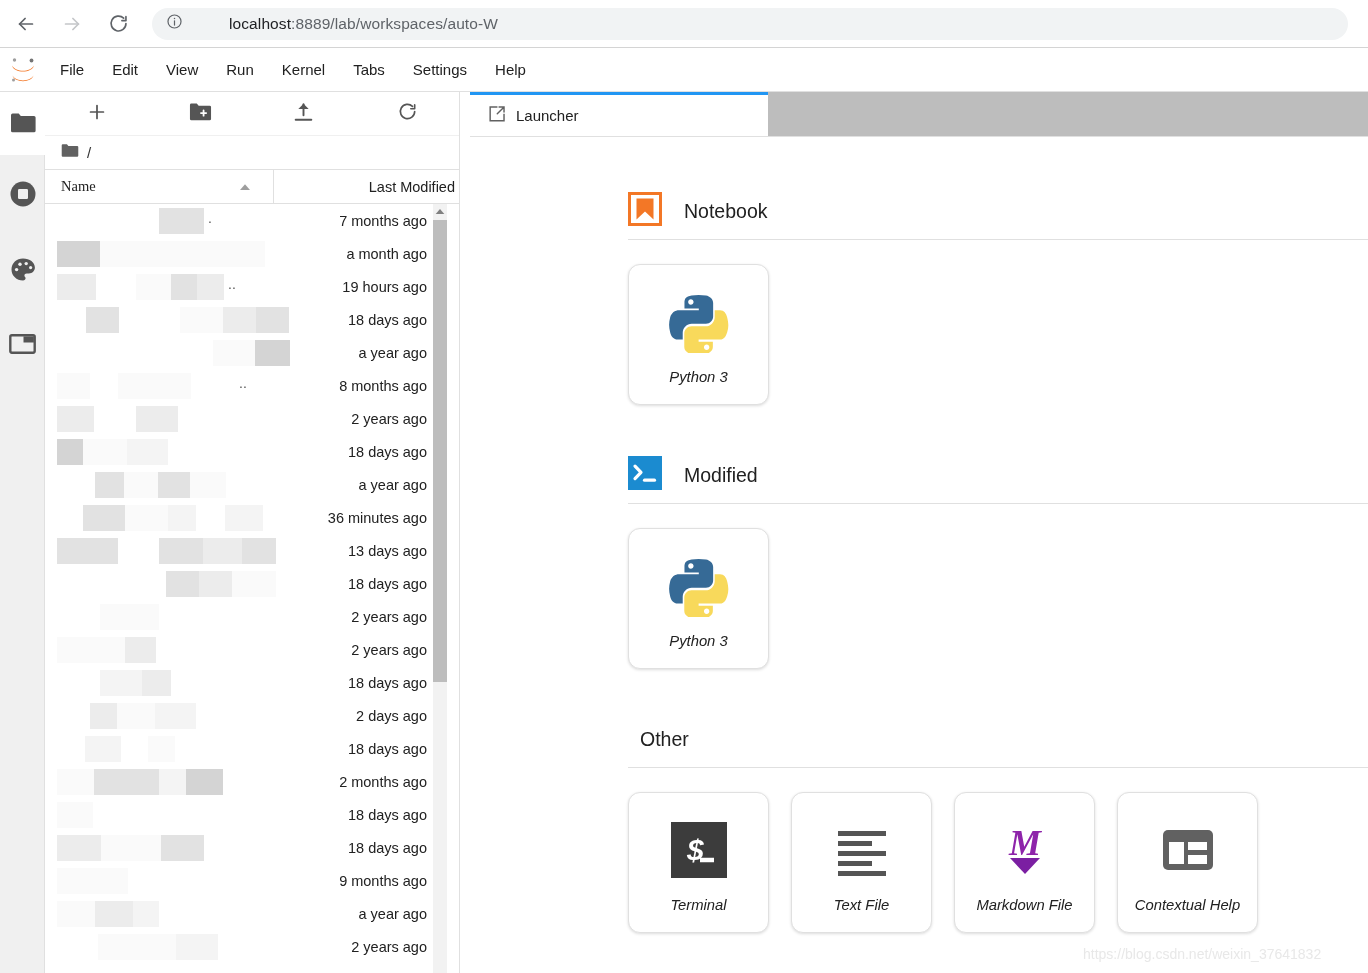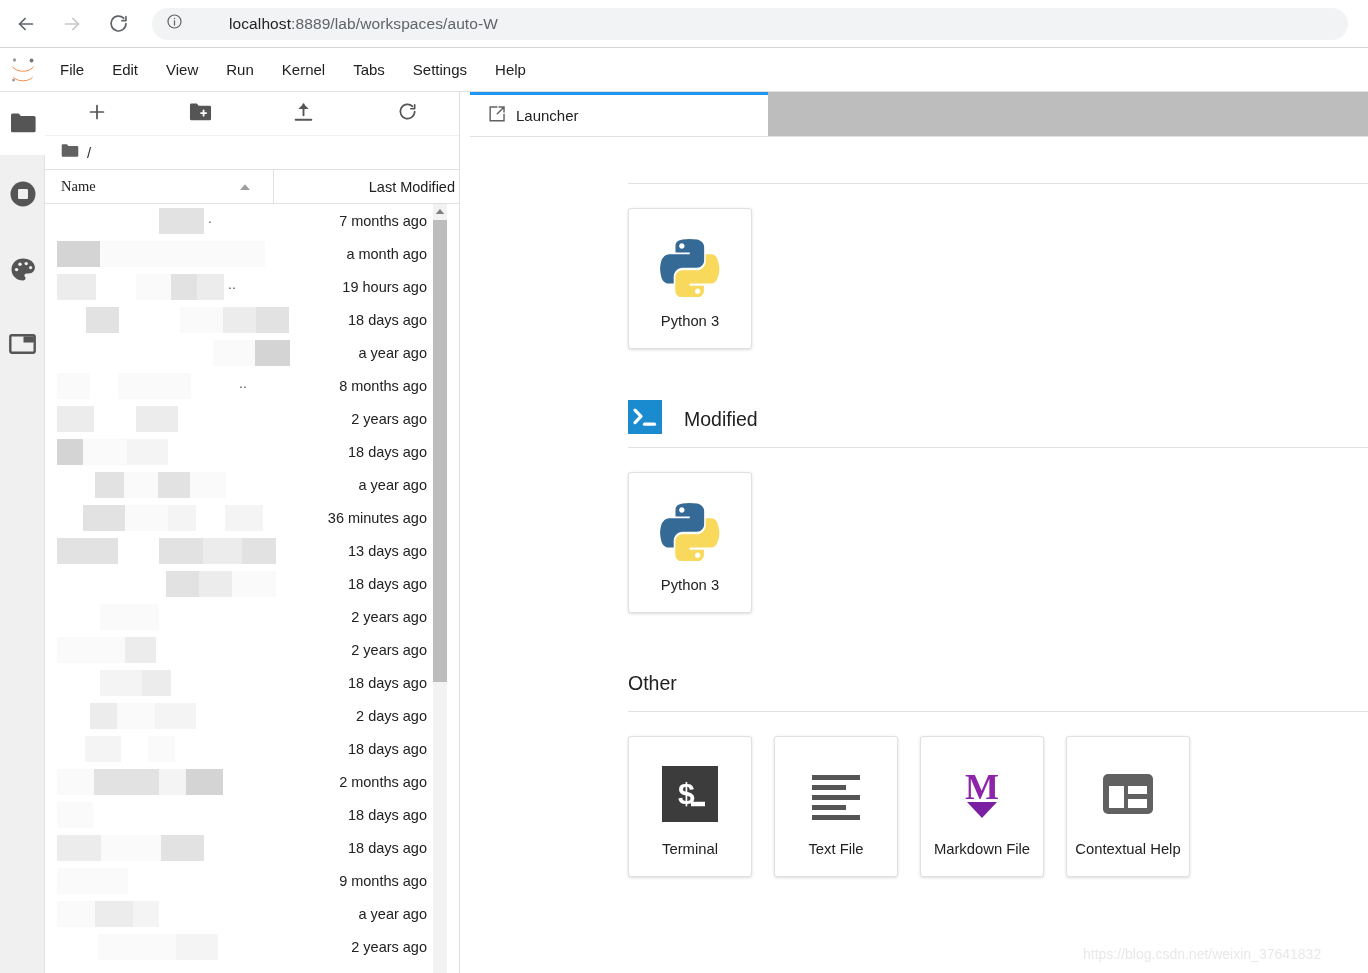--- a/index.html
+++ b/index.html
@@ -147,31 +147,32 @@
     background: #fff; overflow: hidden;
     border-top: 1px solid #e0e0e0;
   }
   .lx-section { padding: 0 0 0 158px; }
   .lx-head {
     display: flex; align-items: center; height: 56px;
   }
   .lx-head-title {
     font-size: 19.5px; color: #212121; margin-left: 22px; font-weight: 400;
   }
-  .lx-head-title.nopad { margin-left: 0; }
+  .lx-head-title.nopad { margin-left: 12px; }
   .lx-rule {
     height: 1px; background: #e0e0e0; margin-right: 0; width: 740px;
   }
   .lx-cards { display: flex; gap: 22px; padding-top: 24px; }
   .lx-card {
-    width: 124px; height: 141px; background: #fff;
-    border: 1px solid #e0e0e0; border-radius: 3px;
+    width: 141px; height: 141px; background: #fff;
+    border: 1px solid #e0e0e0; border-radius: 12px;
     box-shadow: 0 1px 3px rgba(0,0,0,0.14);
     display: flex; flex-direction: column; align-items: center;
     justify-content: center;
+    font-style: italic;
   }
   .lx-card-icon { height: 74px; display:flex; align-items:center; justify-content:center; }
   .lx-card-label {
     font-size: 14.8px; color: #212121; margin-top: 10px; text-align: center;
     padding: 0 4px;
   }
 
   
   #watermark {
     position: absolute; left: 1083px; top: 946px;
@@ -585,20 +586,29 @@
         <path d="M12.3 2.2h5.5v5.5M17.6 2.5l-7.3 7.3" stroke-linecap="round"></path>
       </svg>
     </span>
     <span id="tab-label">Launcher</span>
   </div>
 </div>
 
 <div id="launcher">
 
   <div class="lx-section" style="padding-top:46px">
+    <div class="lx-head">
+      <span>
+        <svg width="34" height="34" viewBox="0 0 34 34">
+          <rect x="1.5" y="1.5" width="31" height="31" fill="#fff" stroke="#f37726" stroke-width="3"></rect>
+          <path d="M8.5 6.5h17v21l-8.5-8-8.5 8z" fill="#f37726"></path>
+        </svg>
+      </span>
+      <span class="lx-head-title">Notebook</span>
+    </div>
     <div class="lx-rule"></div>
     <div class="lx-cards">
       <div class="lx-card">
         <div class="lx-card-icon">
           <svg width="62" height="62" viewBox="0 0 64 64">
             <path d="M31.6 4c-2.6 0-5 .2-7.2.6-6.3 1.1-7.4 3.4-7.4 7.7v5.7h14.8v1.9H11.5c-4.3 0-8.1 2.6-9.3 7.5-1.4 5.7-1.4 9.2 0 15.1 1 4.4 3.6 7.5 7.9 7.5h5.1V43c0-4.9 4.2-9.2 9.3-9.2h14.7c4.1 0 7.4-3.4 7.4-7.5V12.3c0-4-3.4-7-7.4-7.7-2.5-.4-5.1-.6-7.6-.6zM23.6 8.5c1.5 0 2.8 1.3 2.8 2.8s-1.3 2.8-2.8 2.8-2.8-1.2-2.8-2.8 1.3-2.8 2.8-2.8z" fill="#366a96"></path>
             <path d="M48.2 19.9v7.2c0 5.1-4.3 9.4-9.3 9.4H24.2c-4 0-7.4 3.4-7.4 7.5v13.9c0 4 3.5 6.3 7.4 7.4 4.7 1.4 9.2 1.6 14.7 0 3.8-1.1 7.4-3.3 7.4-7.4v-5.6H31.6V50h22.1c4.3 0 5.9-3 7.4-7.5 1.6-4.6 1.5-9 0-15.1-1.1-4.3-3.1-7.5-7.4-7.5h-5.5zM39.9 55.2c1.6 0 2.8 1.2 2.8 2.8s-1.2 2.8-2.8 2.8-2.8-1.3-2.8-2.8 1.3-2.8 2.8-2.8z" fill="#f8d95b"></path>
           </svg>
         </div>
         <div class="lx-card-label">Python 3</div>

